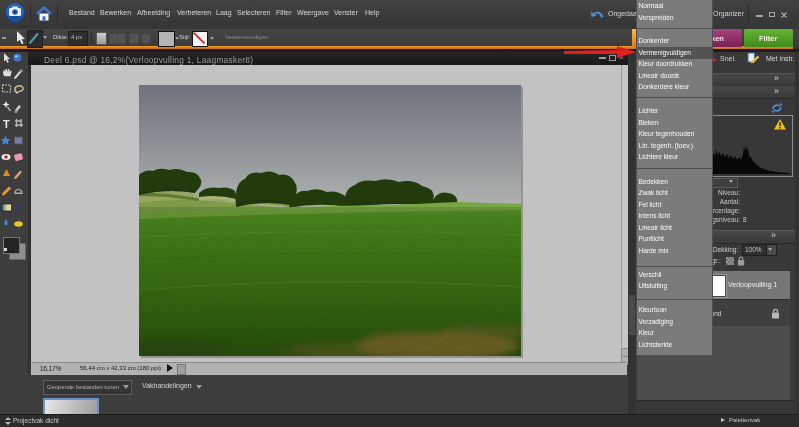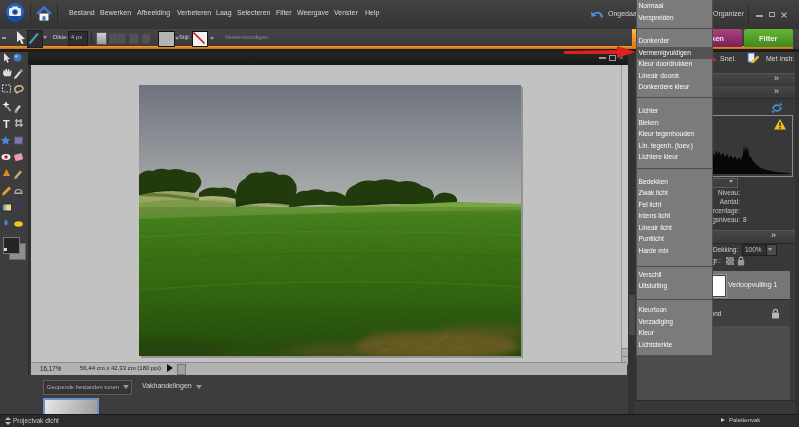--- a/index.html
+++ b/index.html
@@ -145,20 +145,21 @@
 
     <path d="M6 167 q3.5 5 0 6.5 q-3.5 -1.5 0 -6.5 z" fill="#3a86d8"></path>
     <ellipse cx="18.5" cy="172" rx="4.3" ry="2.8" fill="#e8c828"></ellipse>
   </svg>
 
   <div class="abs" style="left:9px;top:243px;width:15px;height:15px;background:#8e8e8e;border:1px solid #666;"></div>
   <div class="abs" style="left:3px;top:237px;width:15px;height:15px;background:#242424;border:1px solid #777;"></div>
   <div class="abs" style="left:4px;top:248px;width:3px;height:3px;background:#ddd;"></div>
 
   <div class="abs" style="left:28px;top:52px;width:600px;height:13px;background:linear-gradient(#262626,#181818);"></div>
+  <div class="txt" style="left:44px;top:55px;font-size:8.4px;letter-spacing:0.25px;color:#9a9a9a;">Deel 6.psd @ 16,2%(Verloopvulling 1, Laagmasker8)</div>
   <div class="abs" style="left:599px;top:57px;width:7px;height:2px;background:#9a9a9a;"></div>
   <div class="abs" style="left:609px;top:55px;width:5px;height:4px;border:1px solid #9a9a9a;"></div>
   <div class="txt" style="left:619px;top:53px;font-size:8px;color:#9a9a9a;">×</div>
 
   <div class="abs" style="left:28px;top:65px;width:593px;height:297px;background:#c2c2c2;border-left:3px solid #303030;"></div>
 
   <div class="abs" style="left:621px;top:65px;width:6px;height:297px;background:#c6c6c6;border-left:1px solid #9a9a9a;"></div>
   <div class="abs" style="left:621px;top:348px;width:6px;height:7px;background:#b0b0b0;border:1px solid #8a8a8a;"></div>
   <div class="abs" style="left:621px;top:356px;width:6px;height:7px;background:#b0b0b0;border:1px solid #8a8a8a;"></div>
 

